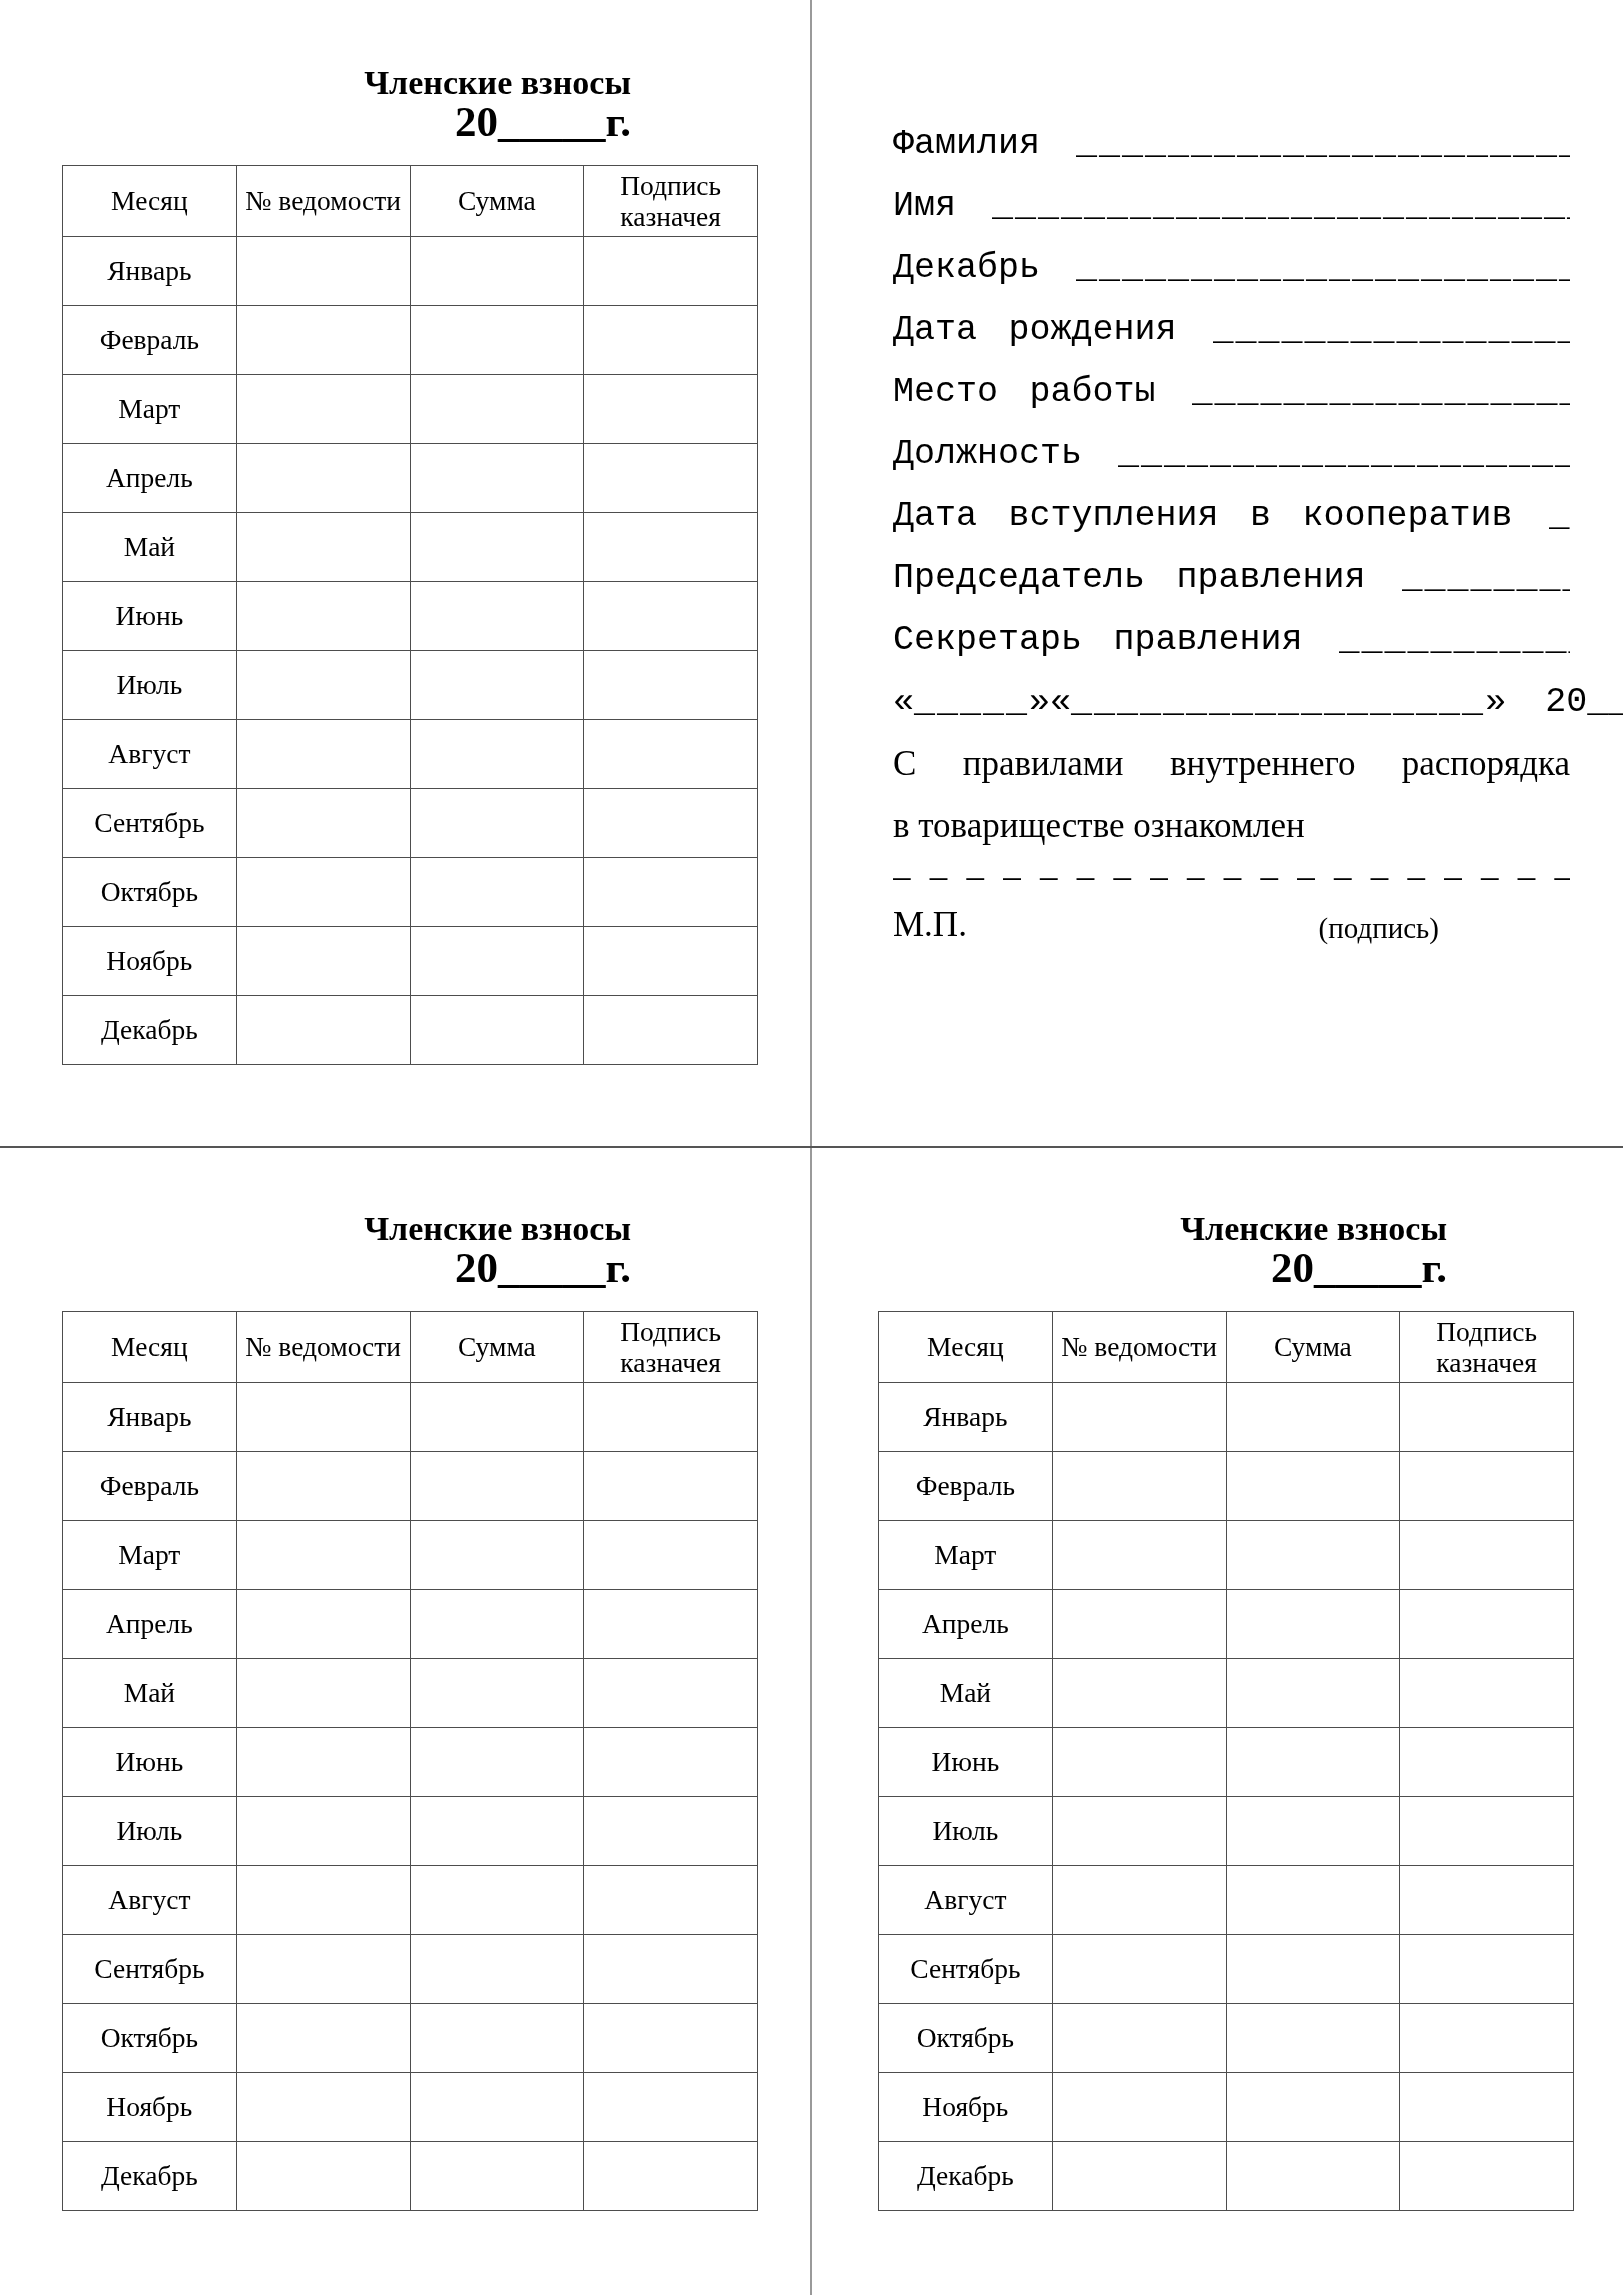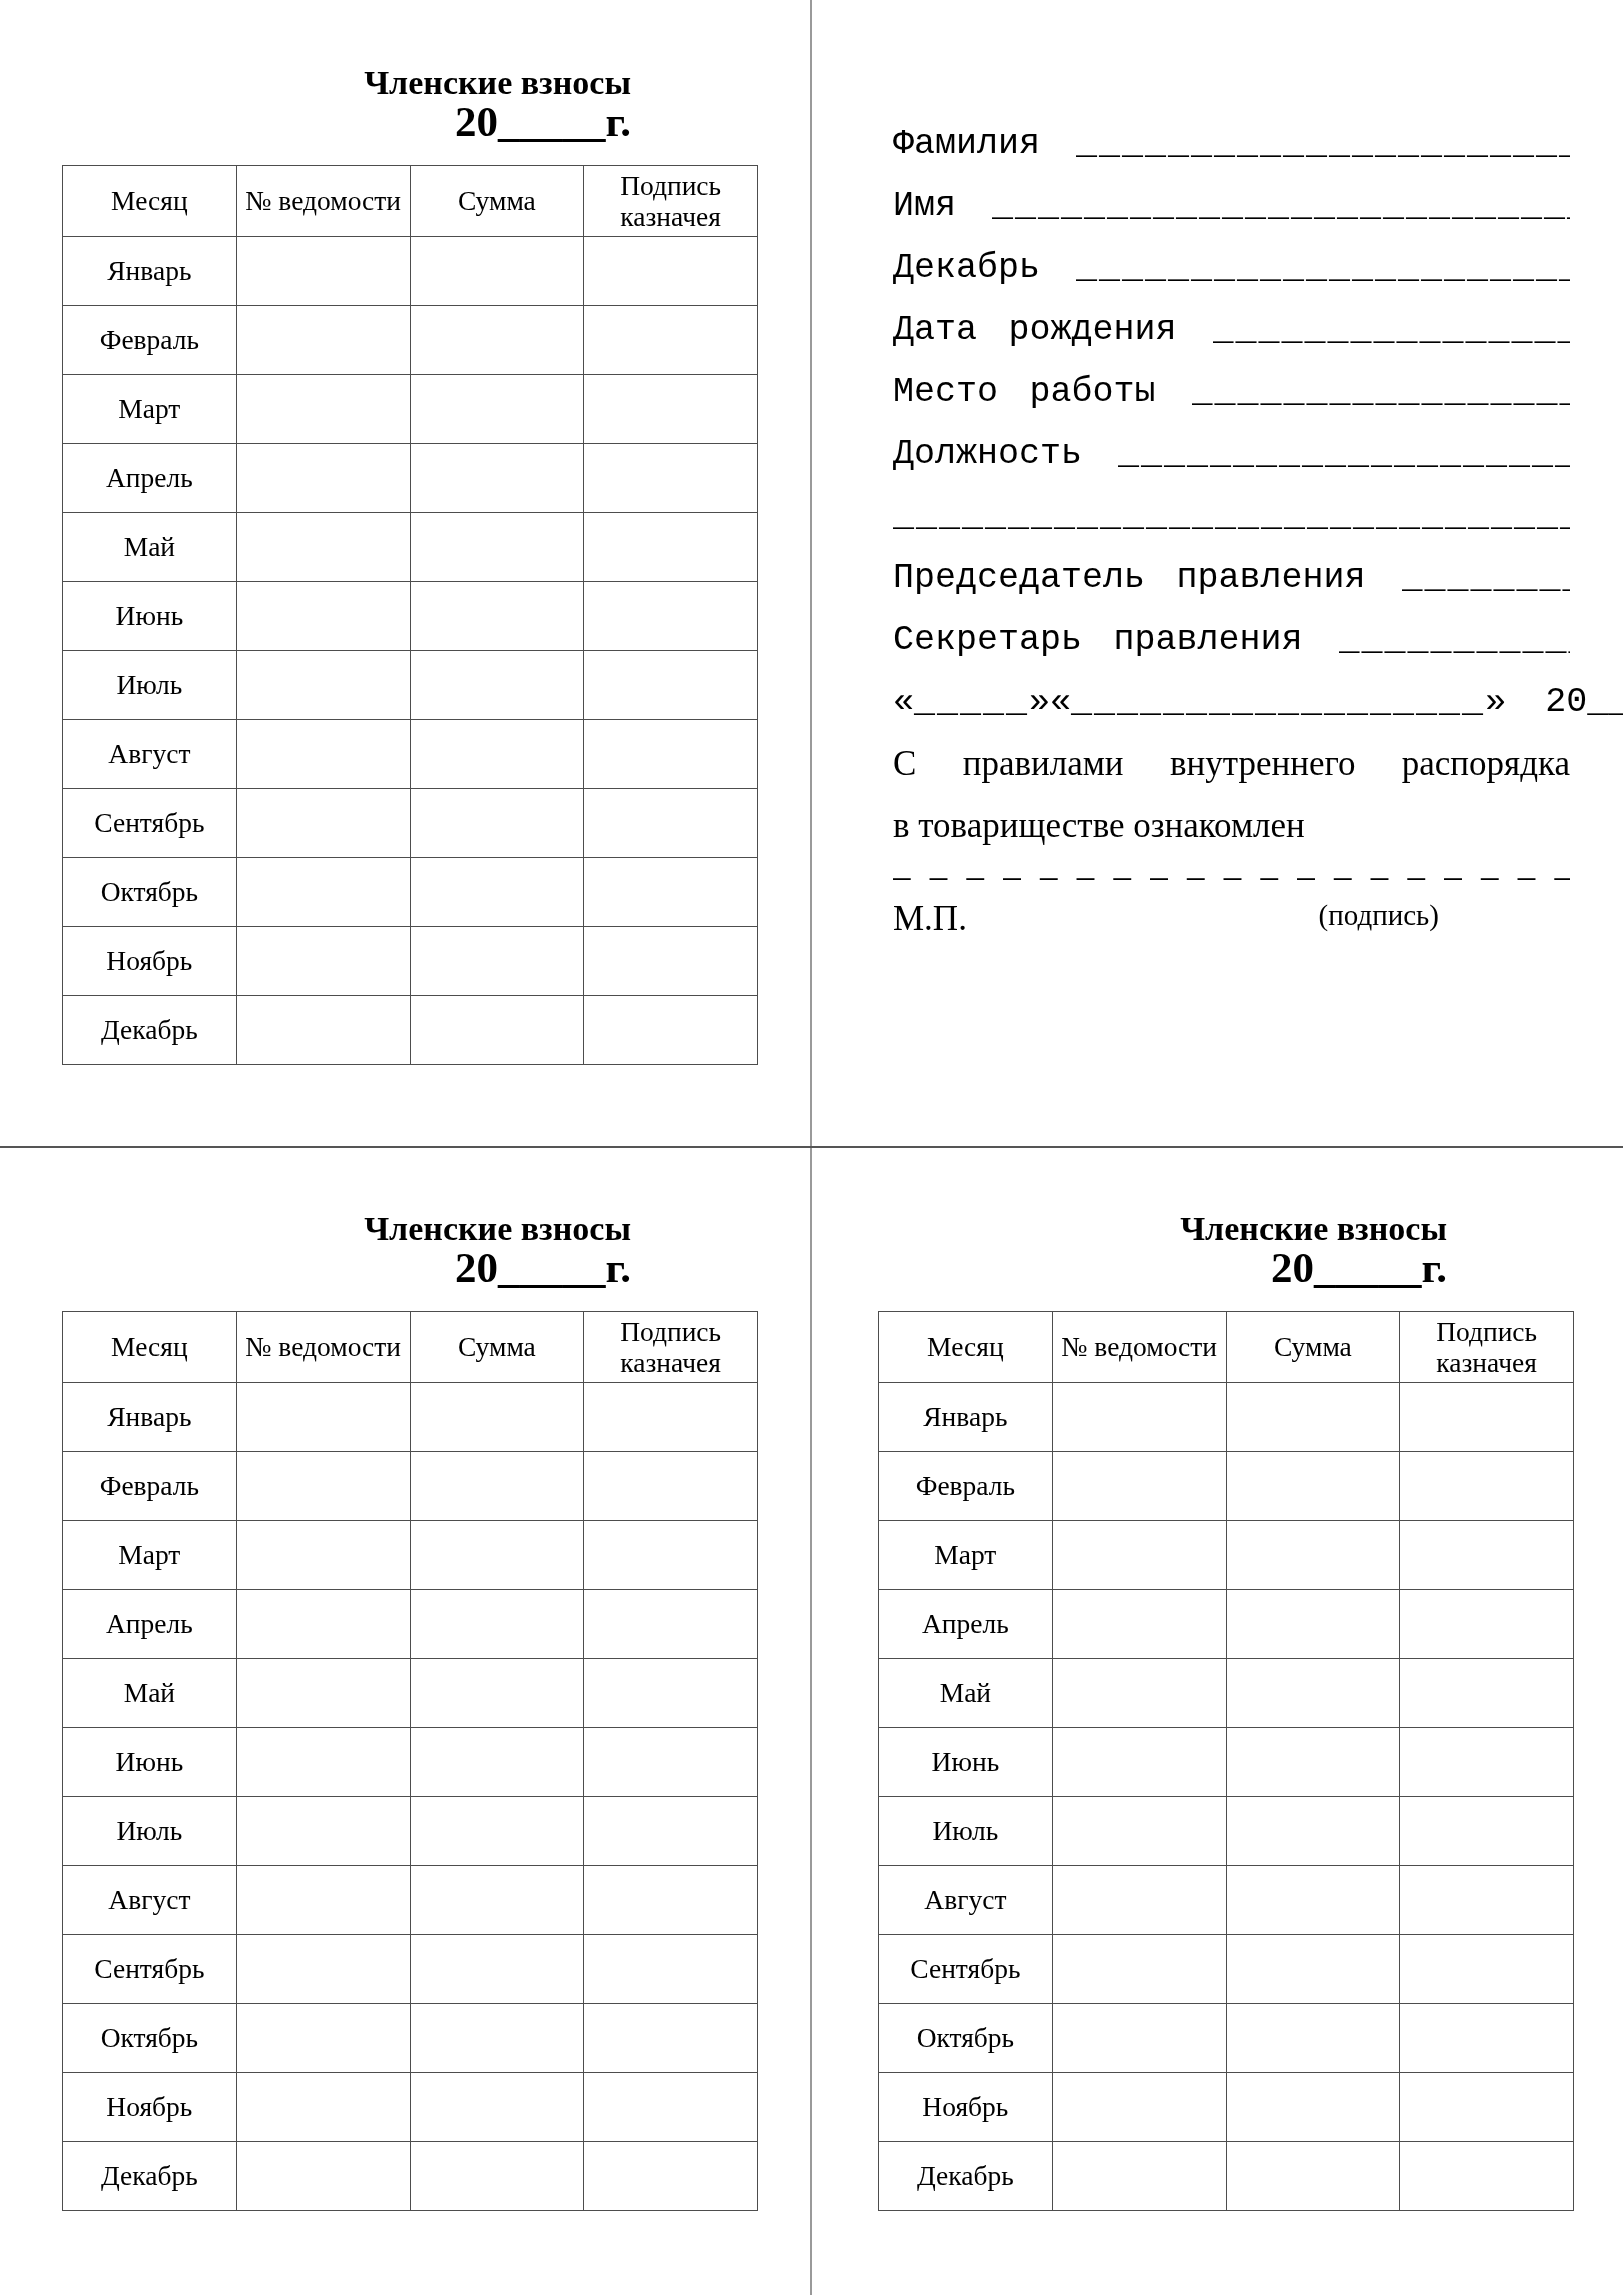--- a/index.html
+++ b/index.html
@@ -33,21 +33,21 @@
   .member-form{position:absolute;left:893px;top:113px;width:677px;font-size:35px;}
   .frow{display:flex;align-items:baseline;height:62px;line-height:62px;white-space:nowrap;font-family:Liberation Mono, monospace;}
   .flabel{word-spacing:10.5px;margin-right:36px;flex:0 0 auto;}
   .fline{flex:1 1 auto;overflow:hidden;letter-spacing:2px;}
   .issued .fixed{flex:0 0 auto;overflow:visible;}
   .issued .q{flex:0 0 auto;}
   .issued .year{flex:0 0 auto;margin-left:39px;}
   .ack1{height:62px;line-height:62px;text-align:justify;text-align-last:justify;word-spacing:3.9px;}
   .ack2{height:62px;line-height:62px;}
   .dashline{height:39px;line-height:39px;overflow:hidden;white-space:nowrap;word-spacing:10.5px;}
-  .mp-row{display:flex;justify-content:space-between;align-items:flex-start;height:52px;line-height:46px;}
+  .mp-row{display:flex;justify-content:space-between;align-items:flex-end;height:52px;line-height:46px;}
   .mp-row .sig{font-size:29px;line-height:39px;margin-right:131px;}
 </style>
 </head>
 <body>
 
 <div class="vline"></div>
 <div class="hline"></div>
 
 <div class="fees-title ft-tl">
   <div class="t1">Членские взносы</div>
@@ -161,20 +161,21 @@
   </div>
   <div class="frow">
     <span class="flabel">Место работы</span>
       <span class="fline">__________________________________________________</span>
   </div>
   <div class="frow">
     <span class="flabel">Должность</span>
       <span class="fline">__________________________________________________</span>
   </div>
   <div class="frow">
+    <span class="flabel">Дата вступления в кооператив</span>
       <span class="fline">__________________________________________________</span>
   </div>
   <div class="frow">
     <span class="flabel">Председатель правления</span>
       <span class="fline">__________________________________________________</span>
   </div>
   <div class="frow">
     <span class="flabel">Секретарь правления</span>
       <span class="fline">__________________________________________________</span>
   </div>

